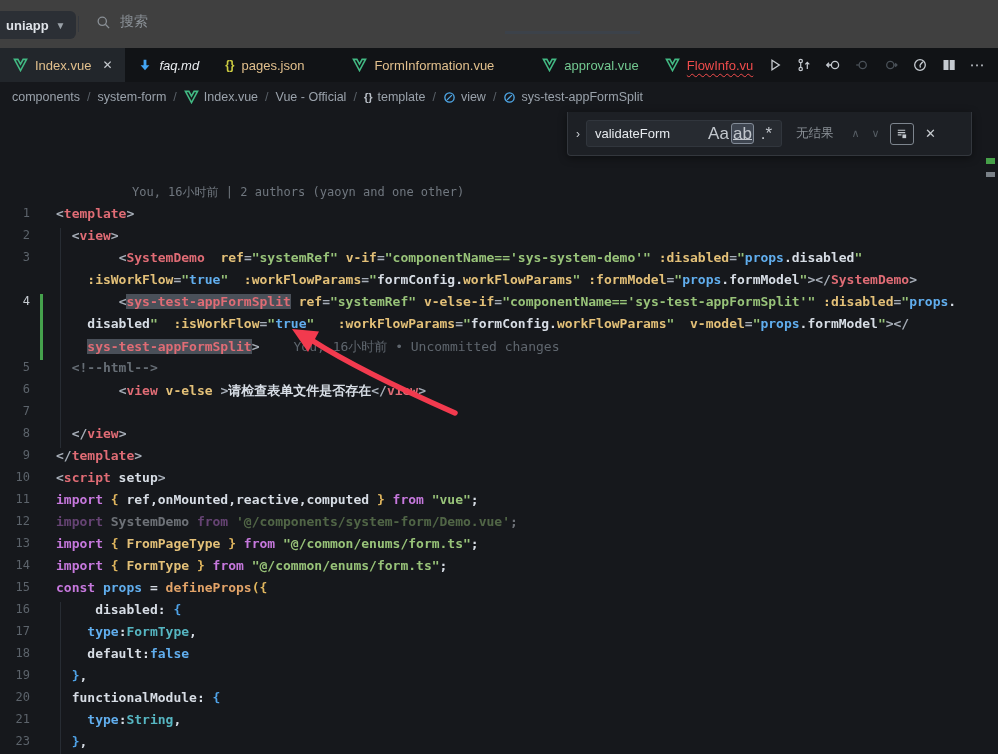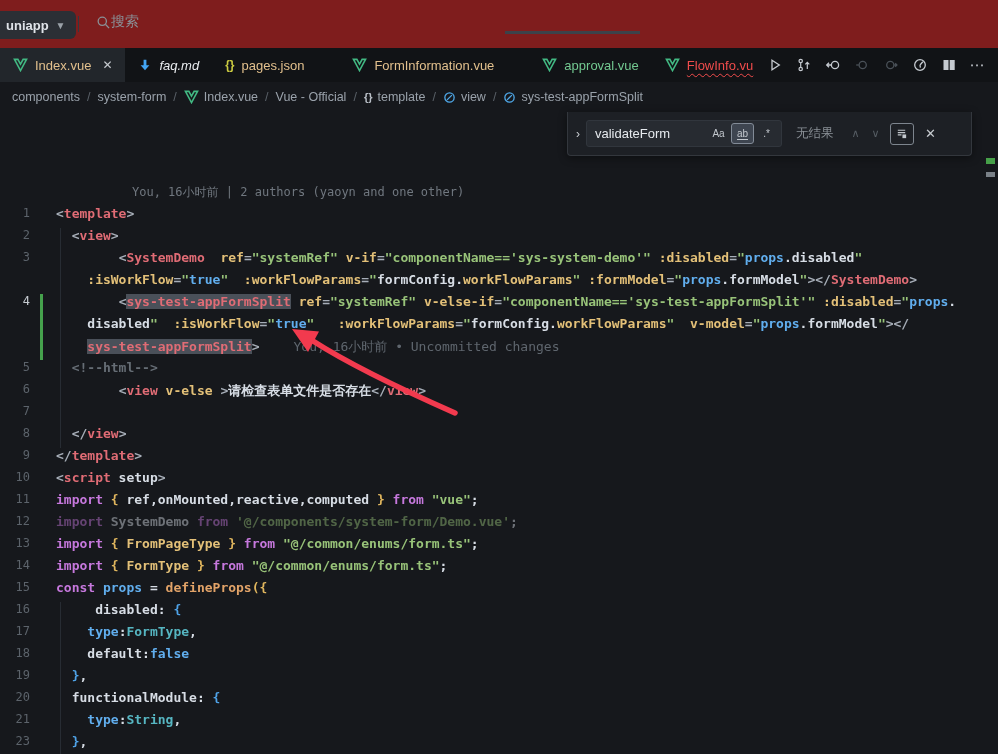--- a/index.html
+++ b/index.html
@@ -1,27 +1,27 @@
 <!DOCTYPE html>
 <html><head>
 <meta charset="utf-8">
 <style>
   * { margin:0; padding:0; box-sizing:border-box; }
   html,body { width:998px; height:754px; overflow:hidden; background:#16181c;
     font-family:"Liberation Sans", sans-serif; }
   #app { position:relative; width:998px; height:754px; background:#16181c; }
 
   
-  .titlebar { position:absolute; left:0; top:0; width:998px; height:48px; background:#7f1d1d; }
+  .titlebar { position:absolute; left:0; top:0; width:998px; height:48px; background:#404040; }
   .proj-chip { position:absolute; left:-10px; top:11px; height:28px; padding:0 10px 0 16px;
     background:#2b2f35; border-radius:6px; display:flex; align-items:center; gap:7px;
     color:#dfe3e8; font-size:13px; font-weight:600; }
   .chev { color:#9aa1a8; font-size:10px; }
   .tb-sep { position:absolute; left:78px; top:16px; width:1px; height:16px; background:#34383e; }
-  .tb-search { position:absolute; left:96px; top:13px; display:flex; align-items:center; 
+  .tb-search { position:absolute; left:96px; top:13px; display:flex; align-items:center; gap:9px;
     color:#8a9096; font-size:14px; }
 
   
   .tabbar { position:absolute; left:0; top:48px; width:998px; height:34px; background:#111316;
     display:flex; align-items:stretch; }
   .tab { display:flex; align-items:center; gap:7px; padding:0 13px; font-size:13px;
     color:#9ba1a8; cursor:pointer; white-space:nowrap; }
   .tab.active { background:#22262b; }
   .tab .close { color:#c8ccd1; font-size:12px; margin-left:4px; }
   .tab-scroll { position:absolute; left:505px; top:31px; width:135px; height:3px; background:#3c424a; }
@@ -40,21 +40,21 @@
   .find { position:absolute; left:567px; top:112px; width:405px; height:44px; background:#1d2025;
     border:1px solid #33373d; border-top:none; border-radius:0 0 4px 4px;
     box-shadow:0 2px 8px rgba(0,0,0,.45); display:flex; align-items:center; padding:0 6px 0 2px; z-index:6; }
   .find-toggle { width:16px; height:100%; display:flex; align-items:center; justify-content:center;
     color:#c8ccd1; font-size:12px; }
   .find-input { height:27px; width:196px; background:#272b31; border:1px solid #31363d; border-radius:3px;
     display:flex; align-items:center; padding:0 3px 0 8px; }
   .find-input input { flex:1; min-width:0; background:transparent; border:none; outline:none;
     color:#e6eaee; font-size:13px; font-family:"Liberation Sans", sans-serif; }
   .find-opt { width:23px; height:21px; display:flex; align-items:center; justify-content:center;
-    color:#c2c7cd; font-size:10px; border-radius:3px; margin-left:1px; }
+    color:#c2c7cd; font-size:17px; border-radius:3px; margin-left:1px; }
   .find-opt.on { background:#3e4550; border:1px solid #828b97; }
   .ww { border-bottom:1px solid #c2c7cd; line-height:11px; }
   .find-results { color:#8a9096; font-size:12.5px; margin:0 12px 0 14px; white-space:nowrap; }
   .find-nav { color:#565d64; font-size:11px; width:20px; text-align:center; }
   .find-x { color:#c8ccd1; font-size:13px; width:22px; text-align:center; }
   .sel-icon { width:24px; height:22px; display:flex; align-items:center; justify-content:center;
     border:1px solid #7d858e; border-radius:3px; margin:0 6px 0 4px; }
 
   
   .editor { position:absolute; left:0; top:128px; width:842px; height:642px; background:#16181c; }

